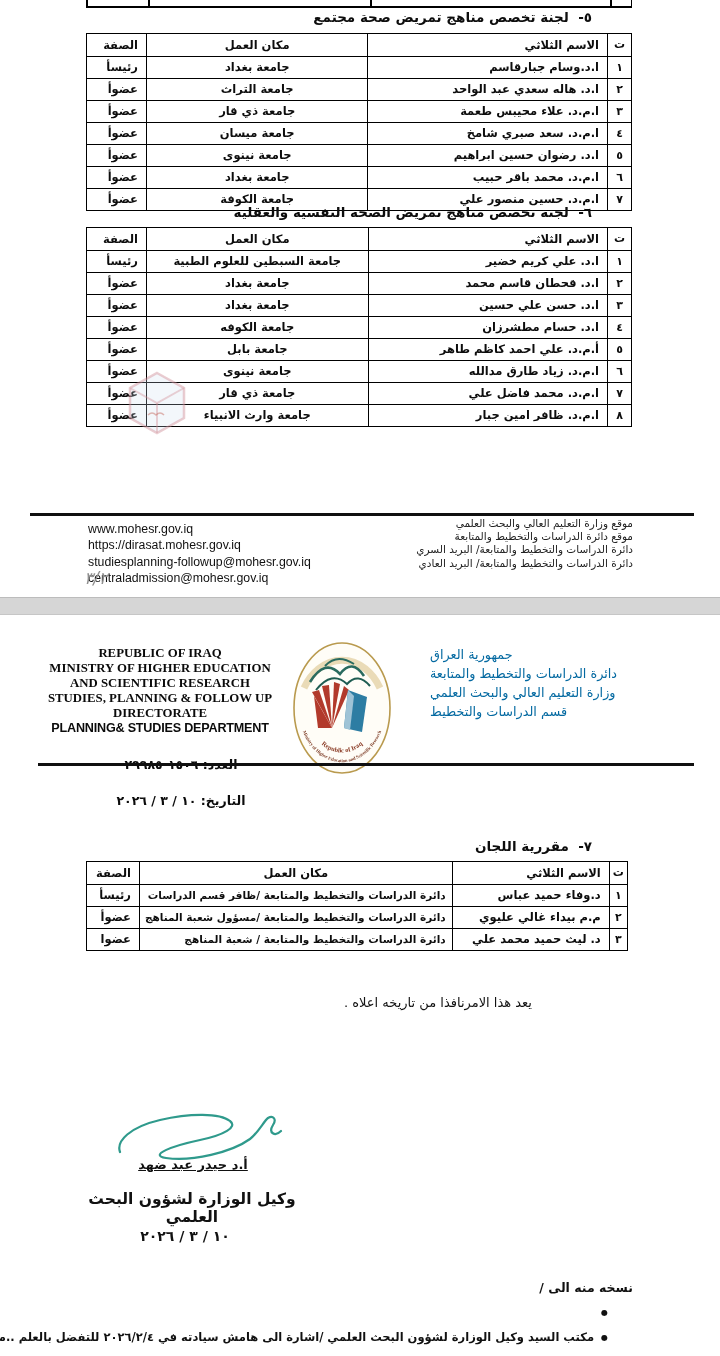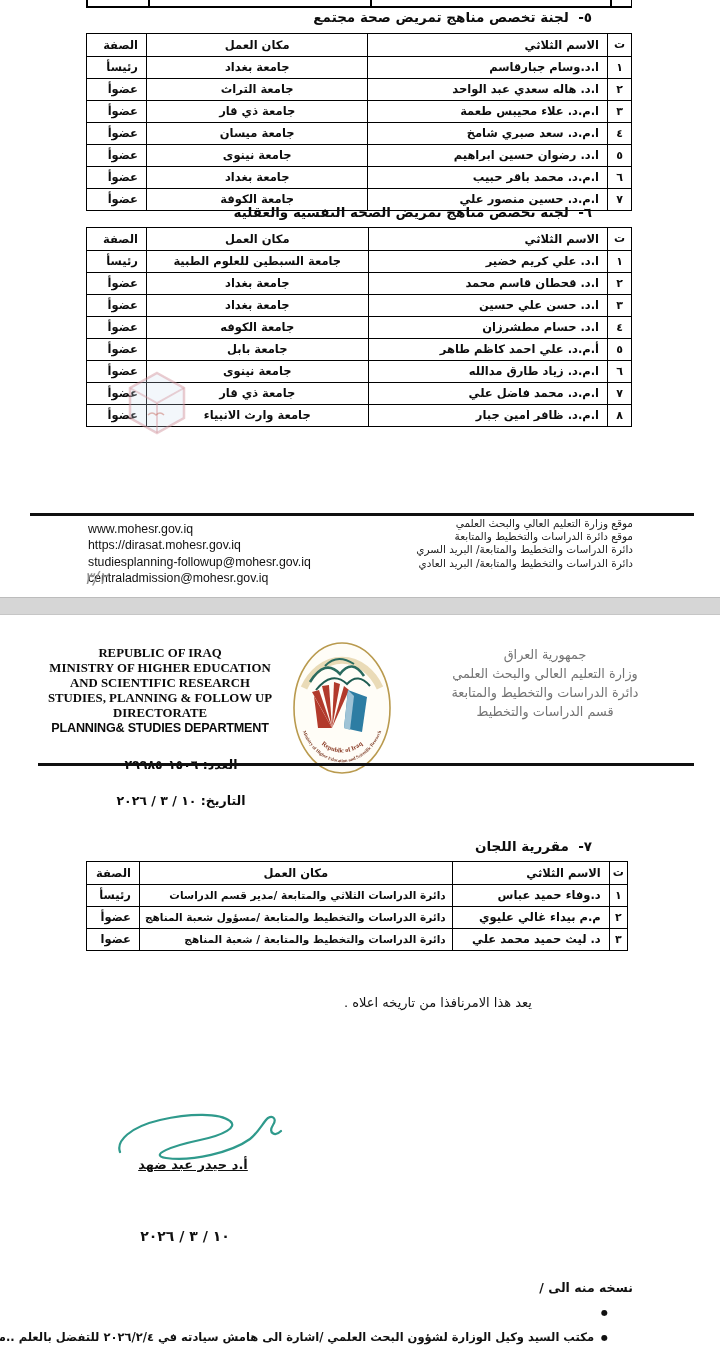--- a/index.html
+++ b/index.html
@@ -32,22 +32,22 @@
   .page-num{position:absolute;left:84px;top:568px;font-size:17px;font-style:italic;color:#8f8f8f;}
   .page-gap{position:absolute;left:0;top:597px;width:720px;height:16px;background:#d6d6d6;
             border-top:1px solid #bcbcbc;border-bottom:1px solid #c6c6c6;}
   
   .hdr-en{position:absolute;left:40px;top:646px;width:240px;text-align:center;
           font-family:"Liberation Serif","DejaVu Serif",serif;font-weight:bold;font-size:12.8px;
           line-height:15px;color:#0b0b0b;}
   .hdr-en .sans{font-family:"Liberation Sans","DejaVu Sans",sans-serif;font-size:12.6px;letter-spacing:-0.2px;}
   .hdr-num{direction:rtl;font-family:"DejaVu Sans",sans-serif;font-weight:bold;font-size:12.5px;
            padding-left:42px;margin-top:21px;}
-  .hdr-ar{position:absolute;left:430px;top:645px;width:230px;text-align:center;direction:rtl;
-          font-size:12.8px;line-height:19px;font-weight:normal;color:#737373;}
+  .hdr-ar{position:absolute;left:430px;top:645px;width:230px;text-align:left;direction:rtl;
+          font-size:12.8px;line-height:19px;font-weight:normal;color:#0369a1;}
   .rule2{position:absolute;left:38px;top:763px;width:656px;height:2.5px;background:#101010;}
   .logo{position:absolute;left:292px;top:640px;}
   
   .effective{position:absolute;right:188px;top:995px;direction:rtl;font-weight:normal;font-size:13px;}
   .sig-svg{position:absolute;left:112px;top:1106px;}
   .sig-name{position:absolute;left:118px;top:1157px;width:150px;text-align:center;direction:rtl;
             font-weight:bold;font-size:13px;text-decoration:underline;}
   .sig-title{position:absolute;left:72px;top:1190px;width:240px;text-align:center;direction:rtl;
             font-weight:bold;font-size:15.5px;}
   .sig-date{position:absolute;left:100px;top:1228px;width:170px;text-align:center;direction:rtl;
@@ -271,22 +271,22 @@
     <text font-size="6.4" font-weight="bold" fill="#8a3a24" font-family="Liberation Serif, DejaVu Serif, serif">
       <textPath href="#arcA" startOffset="50%" text-anchor="middle">Republic of Iraq</textPath>
     </text>
     <text font-size="4.6" font-weight="bold" fill="#7c3b24" font-family="Liberation Serif, DejaVu Serif, serif">
       <textPath href="#arcB" startOffset="50%" text-anchor="middle">Ministry of Higher Education and Scientific Research</textPath>
     </text>
   </svg>
 
   <div class="hdr-ar">
     <div>جمهورية العراق</div>
+    <div>دائرة الدراسات والتخطيط والمتابعة</div>
     <div>وزارة التعليم العالي والبحث العلمي</div>
-    <div>دائرة الدراسات والتخطيط والمتابعة</div>
     <div>قسم الدراسات والتخطيط</div>
   </div>
 
   <div class="rule2"></div>
 
   <div class="sec-heading" style="top:838px">٧-  مقررية اللجان</div>
 
   <div class="tbl-wrap" style="top:861px;width:542px">
     <table class="doc t7">
       <colgroup>
@@ -300,21 +300,21 @@
             <th>ت</th>
             <th>الاسم الثلاثي</th>
             <th>مكان العمل</th>
             <th>الصفة</th>
           </tr>
         </thead>
       <tbody>
           <tr>
             <td>١</td>
             <td>د.وفاء حميد عباس</td>
-            <td>دائرة الدراسات الثلاثي والمتابعة /مدير قسم الدراسات</td>
+            <td>دائرة الدراسات والتخطيط والمتابعة /ظافر قسم الدراسات</td>
             <td>رئيسأ</td>
           </tr>
           <tr>
             <td>٢</td>
             <td>م.م بيداء غالي عليوي</td>
             <td>دائرة الدراسات والتخطيط والمتابعة /مسؤول شعبة المناهج</td>
             <td>عضوأ</td>
           </tr>
           <tr>
             <td>٣</td>
@@ -326,20 +326,21 @@
     </table>
   </div>
 
   <div class="effective">يعد هذا الامرنافذا من تاريخه اعلاه .</div>
 
   <svg class="sig-svg" width="172" height="62" viewBox="0 0 172 62">
     <path d="M 8 46 C 4 35 18 21 48 14 C 78 7 108 7 118 15 C 126 21 112 29 88 34 C 60 40 36 49 54 52 C 80 56 120 46 138 33 C 146 27 152 15 156 12 C 161 9 165 13 161 19 C 156 27 163 31 169 25" fill="none" stroke="#2f9a8c" stroke-width="2.2" stroke-linecap="round"></path>
   </svg>
 
   <div class="sig-name">أ.د حيدر عبد ضهد</div>
+  <div class="sig-title">وكيل الوزارة لشؤون البحث العلمي</div>
   <div class="sig-date">١٠ / ٣ / ٢٠٢٦</div>
 
   <div class="copies-intro">نسخه منه الى /</div>
   <div class="copies">
     <div class="copy-item">
       <span class="dot">●</span>
     </div>
     <div class="copy-item">
       <span class="dot">●</span>
       <span>مكتب السيد وكيل الوزارة لشؤون البحث العلمي /اشارة الى هامش سيادته في ٢٠٢٦/٢/٤ للتفضل بالعلم ..مع البتقدير .</span>

